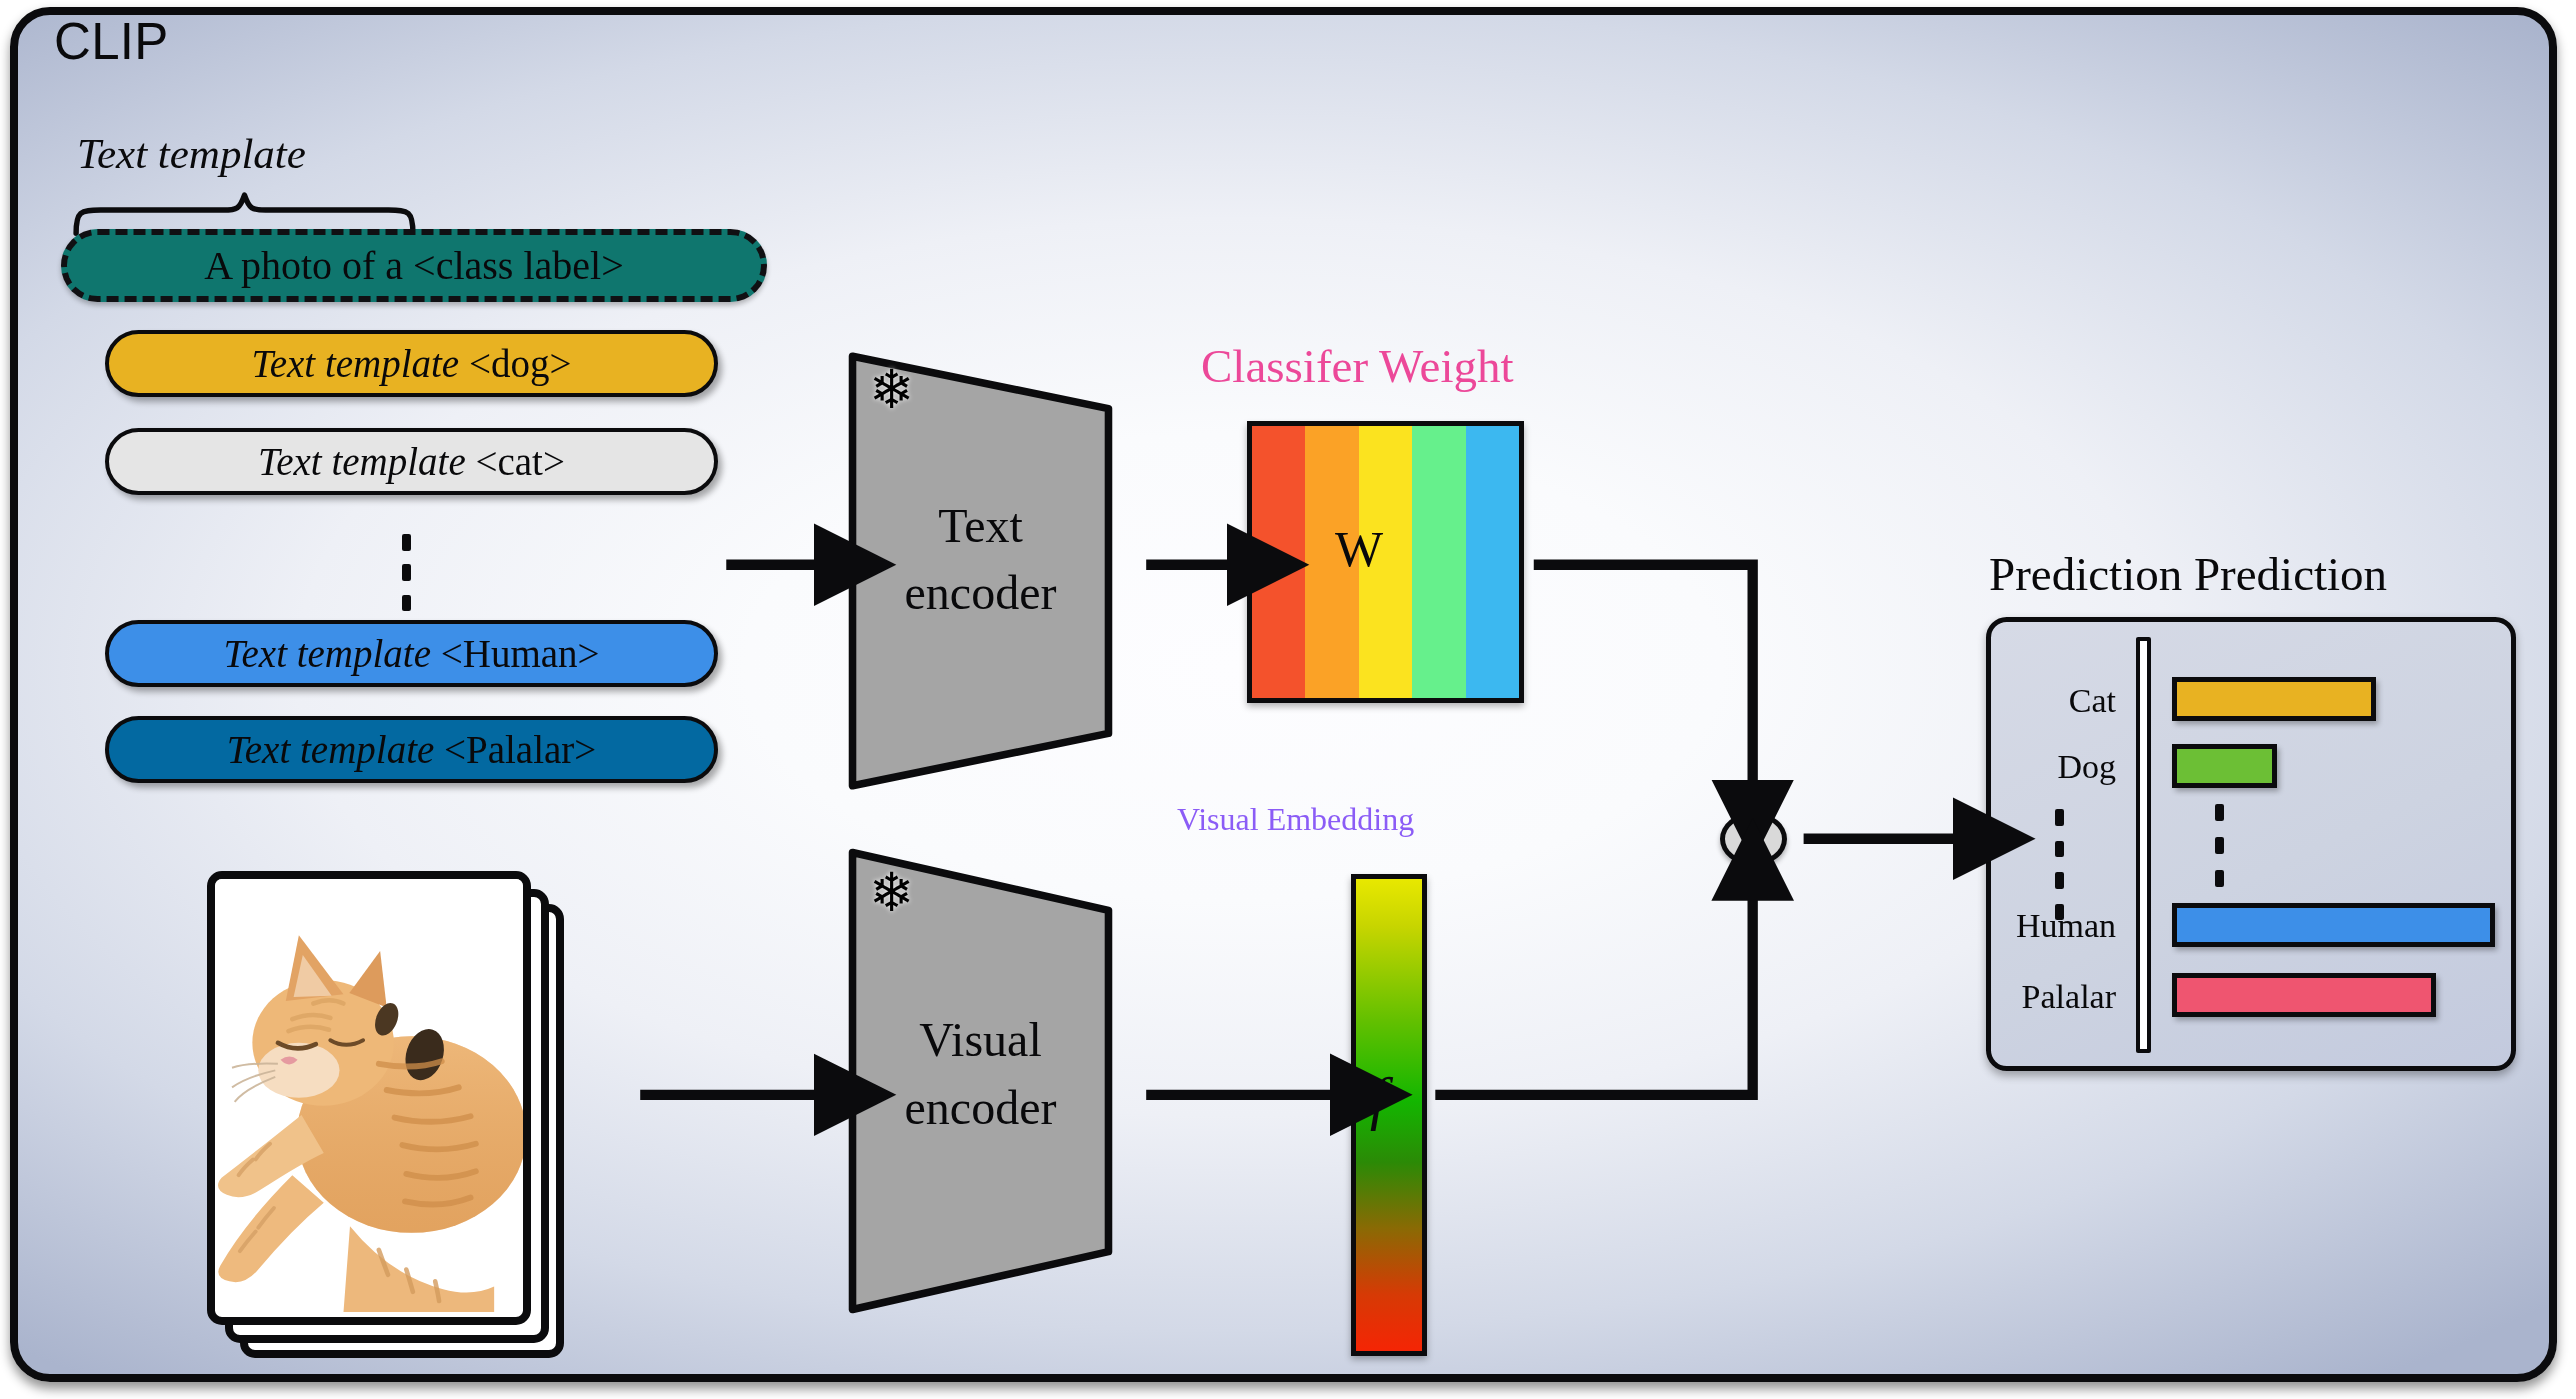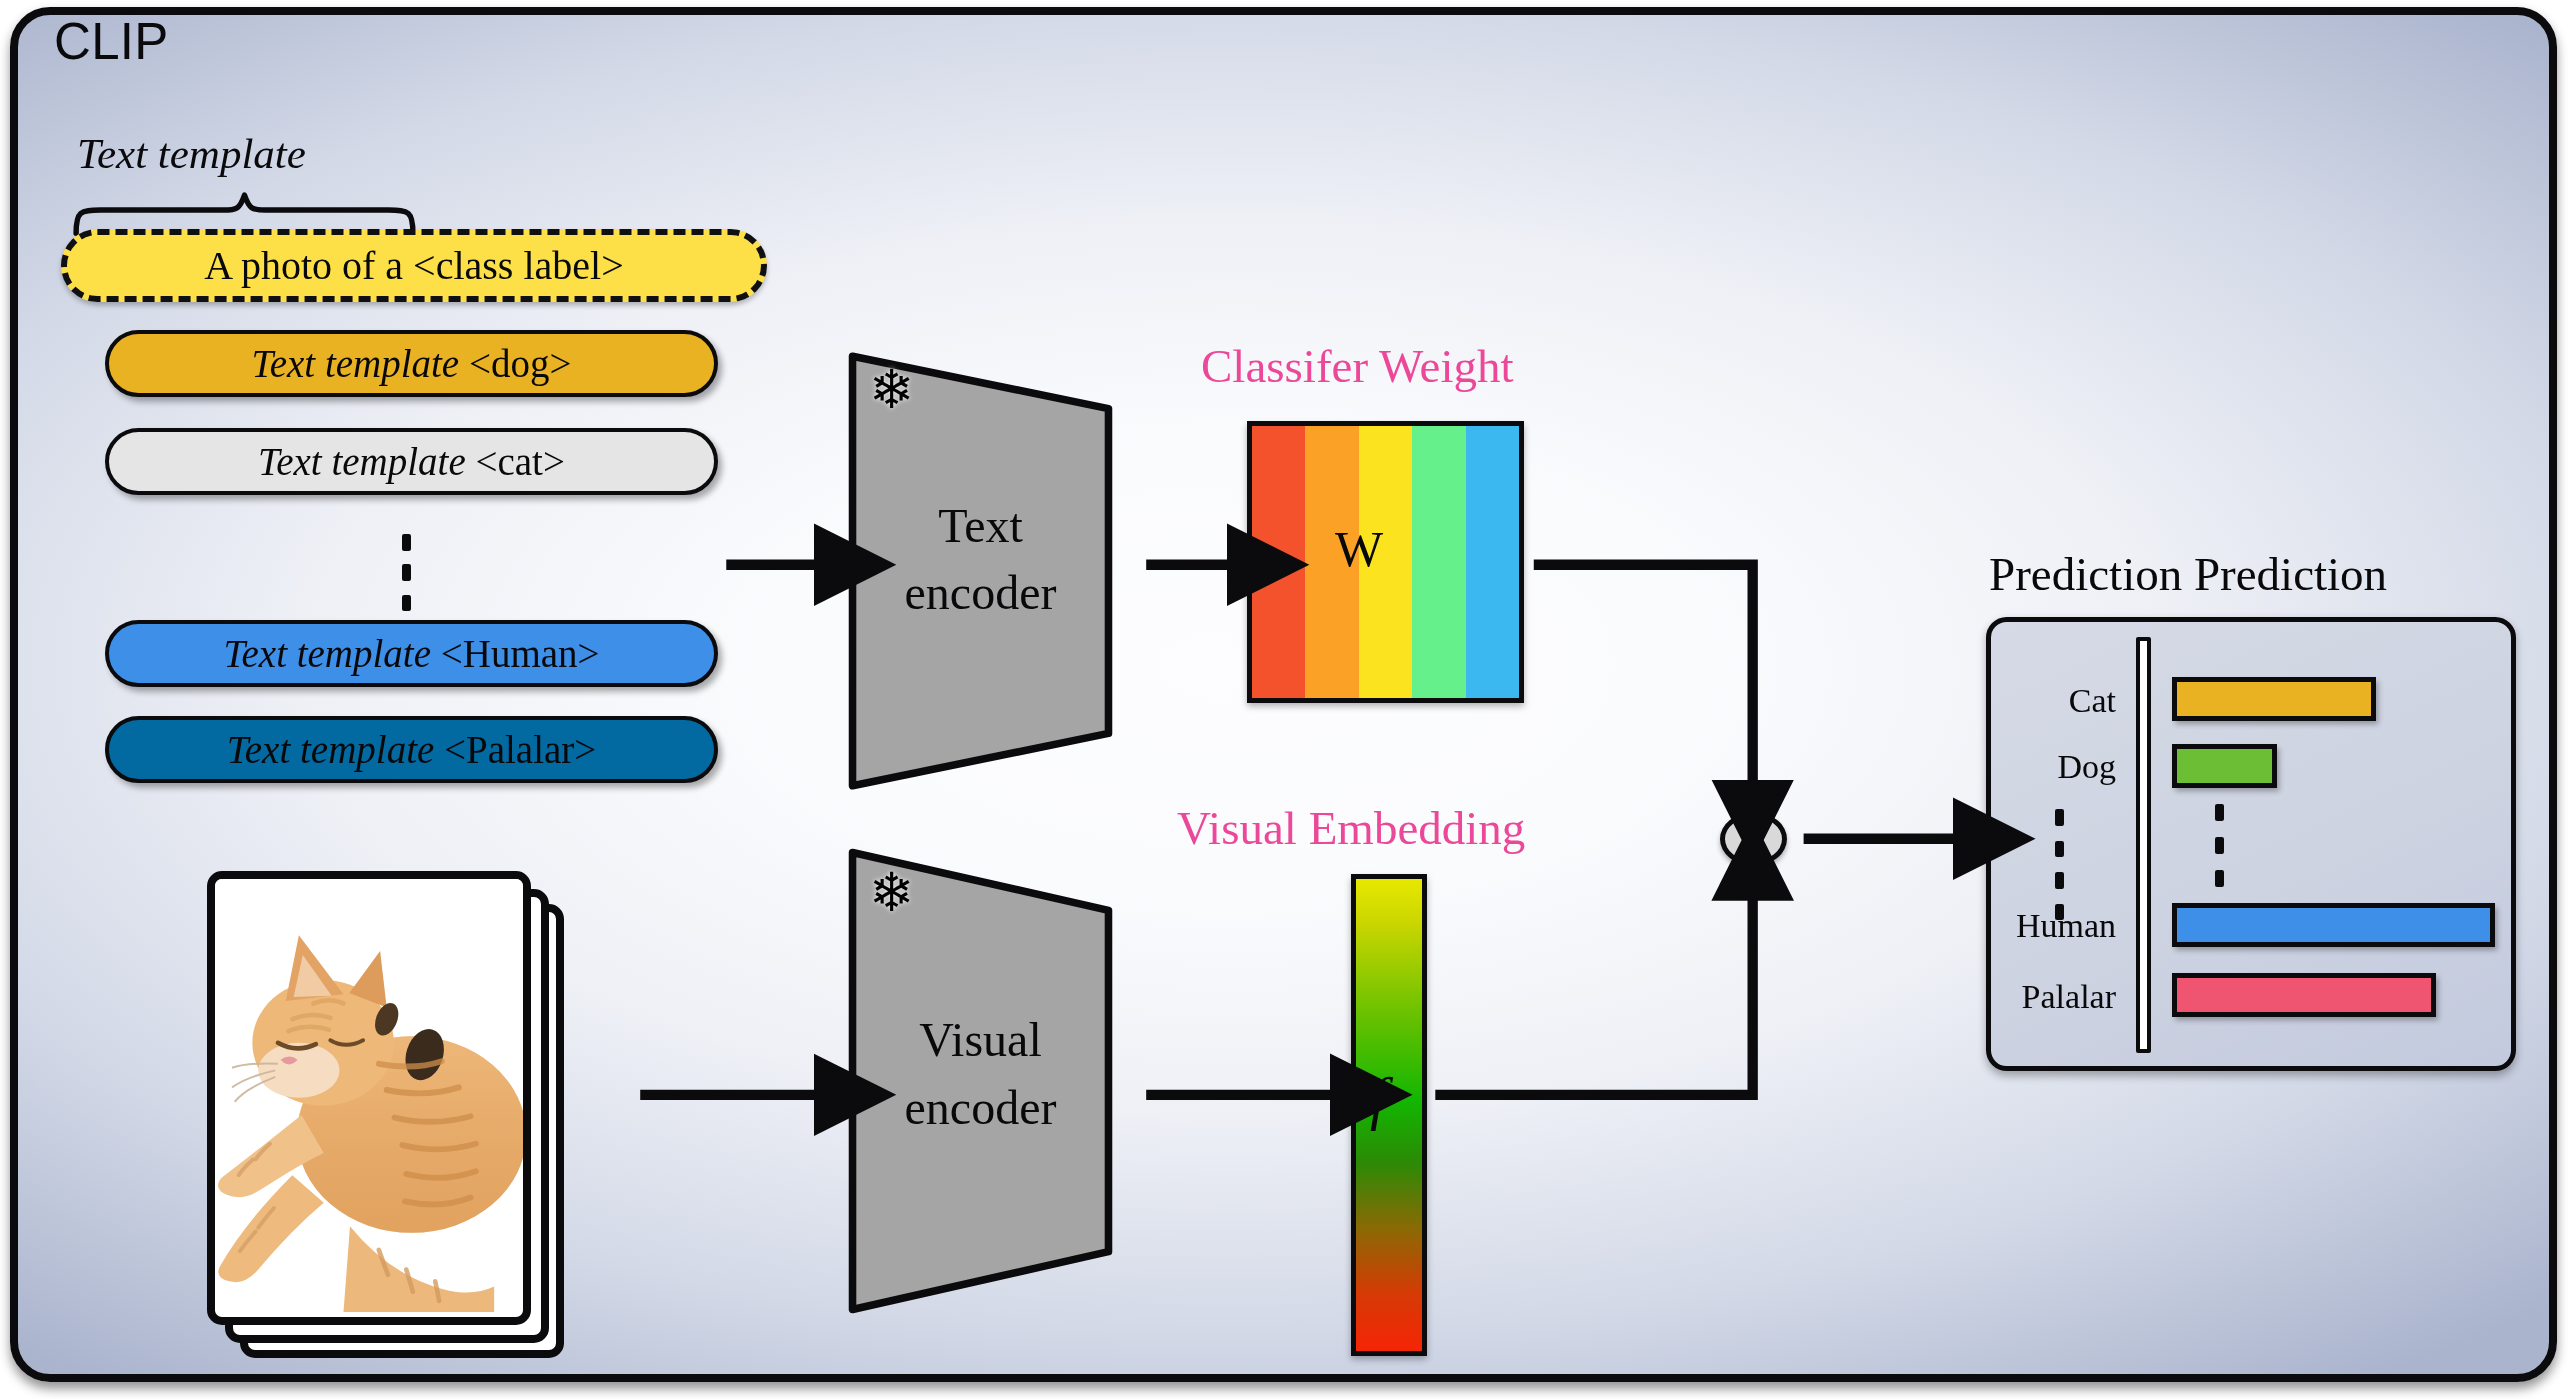--- a/index.html
+++ b/index.html
@@ -26,21 +26,21 @@
   
   .tt-label{
     position:absolute;left:77px;top:129px;
     font-style:italic;font-size:43px;color:#0a0a0c;
   }
   .brace{position:absolute;left:69px;top:191px;width:351px;height:45px;}
 
   
   .prompt-box{
     position:absolute;left:61px;top:229px;width:706px;height:73px;
-    border:6.2px dashed #101013;border-radius:37px;background:#fde047;
+    border:6.2px dashed #101013;border-radius:37px;background:#0f766e;
     display:flex;align-items:center;justify-content:center;
     box-sizing:border-box;box-shadow:0 3.4px 5.5px rgba(0,0,0,.26);
   }
   .prompt-box span{font-size:40px;color:#09090b;white-space:nowrap;}
 
   
   .pill{
     position:absolute;height:67px;border:4.8px solid #0b0b0d;border-radius:34px;
     display:flex;align-items:center;justify-content:center;box-sizing:border-box;
     box-shadow:4.1px 4.8px 6.2px rgba(0,0,0,.33);
@@ -80,21 +80,21 @@
   .cw-title{position:absolute;left:1201px;top:339px;font-size:47px;color:#ec4899;white-space:nowrap;}
 
   
   .fbar{
     position:absolute;left:1351px;top:874px;width:76px;height:482px;
     border:5.5px solid #0b0b0d;box-sizing:border-box;
     background:linear-gradient(to bottom,#e8e800 0%,#c7d500 10%,#63c000 30%,#13b600 47%,#2b8a06 60%,#8a6a04 74%,#d63a05 88%,#f52505 100%);
     box-shadow:0 4.1px 6.9px rgba(0,0,0,.3);
   }
   .flabel{position:absolute;left:1370px;top:1064px;font-style:italic;font-size:59px;color:#0a0a0c;}
-  .ve-title{position:absolute;left:1177px;top:801px;font-size:47px;color:#ec4899;white-space:nowrap;}
+  .ve-title{position:absolute;left:1177px;top:801px;font-size:32px;color:#8b5cf6;white-space:nowrap;}
 
   
   .dotnode{
     position:absolute;left:1720px;top:812px;width:67px;height:54px;
     border:5.5px solid #0b0b0d;border-radius:50%;background:#d9d9d9;
     box-sizing:border-box;display:flex;align-items:center;justify-content:center;
     box-shadow:0 3.4px 5.5px rgba(0,0,0,.3);
   }
   .dotnode i{display:block;width:18px;height:15px;background:#0b0b0d;border-radius:50%;}
 

